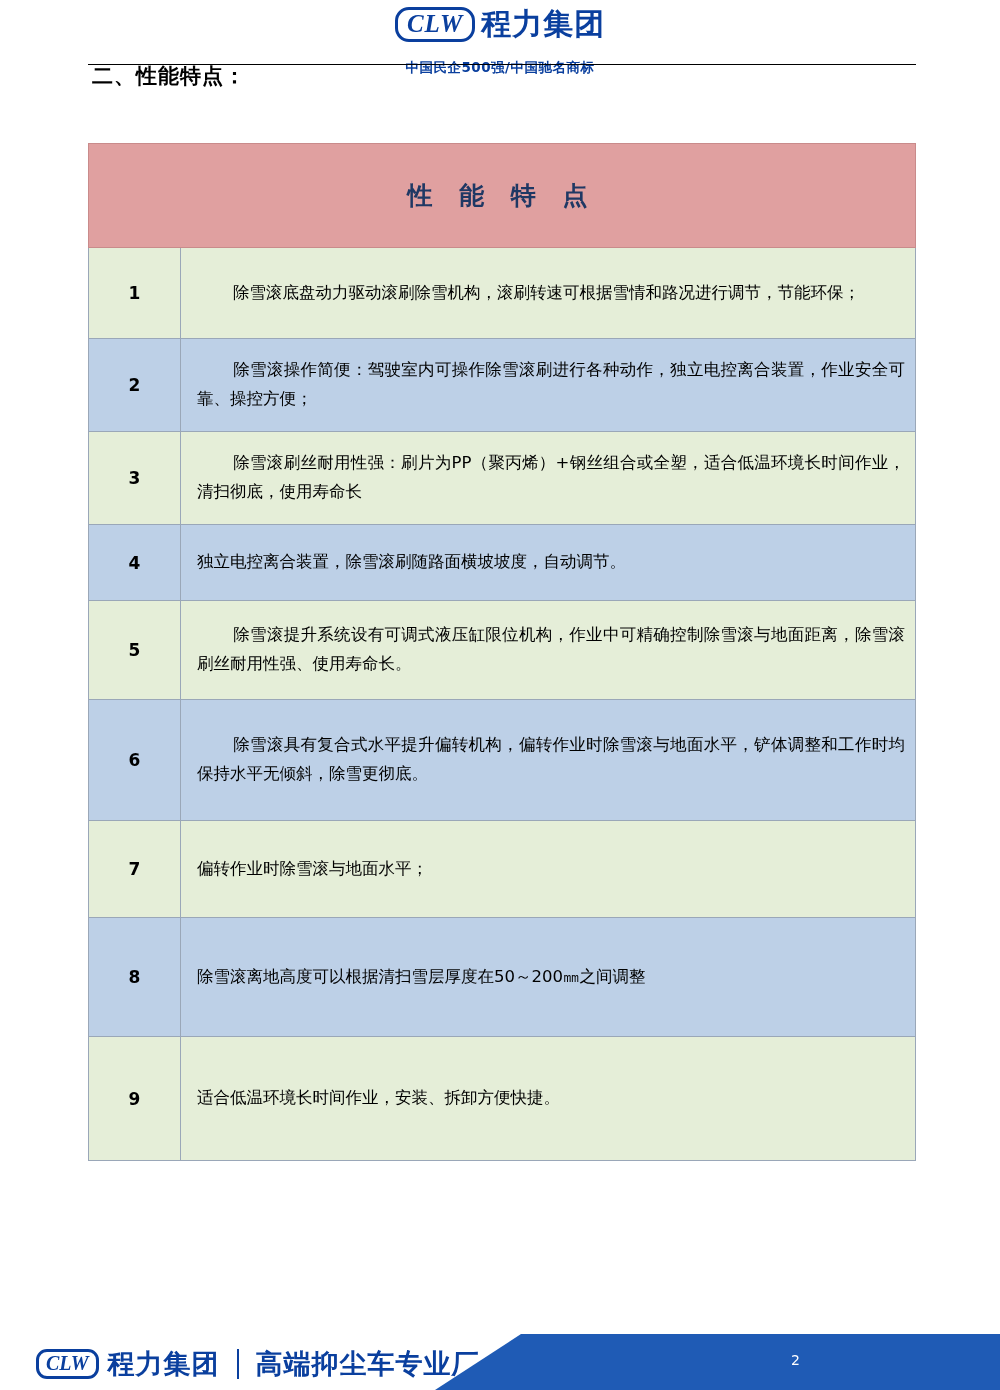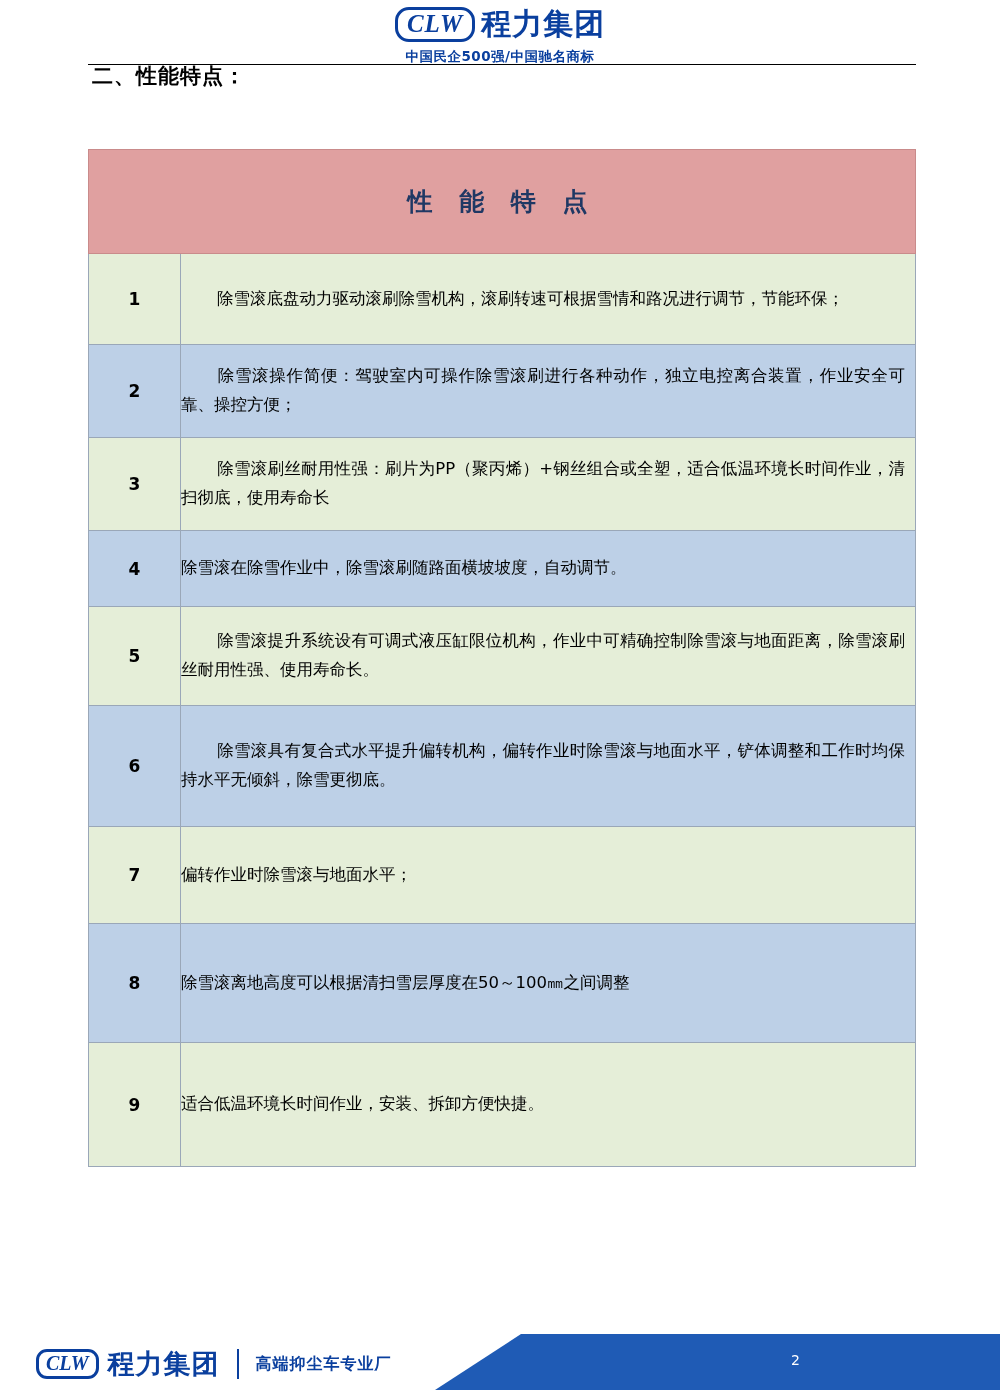--- a/index.html
+++ b/index.html
@@ -50,21 +50,21 @@
     line-height: 1.05;
   }
   .clw-cn {
     font-family: "DejaVu Sans", sans-serif;
     font-weight: bold;
     font-size: 30px;
     color: #0a3f9e;
     letter-spacing: 1px;
   }
   .logo-sub {
-    margin-top: 3px;
+    margin-top: 14px;
     font-family: "DejaVu Sans", sans-serif;
     font-weight: bold;
     font-size: 13.5px;
     color: #0a3f9e;
     letter-spacing: 0.5px;
   }
   .header-rule {
     position: absolute;
     left: 88px;
     top: 64px;
@@ -82,21 +82,21 @@
     font-weight: bold;
     font-size: 21px;
     color: #000000;
     letter-spacing: 1px;
   }
 
   
   .feature-table {
     position: absolute;
     left: 88px;
-    top: 149px;
+    top: 143px;
     width: 828px;
     border-collapse: collapse;
     table-layout: fixed;
   }
   .feature-table td {
     border: 1px solid #9aa7b8;
     vertical-align: middle;
     padding: 0;
   }
   .tbl-head td {
@@ -114,21 +114,21 @@
   }
   td.idx {
     width: 92px;
     text-align: center;
     font-family: "DejaVu Sans", sans-serif;
     font-weight: bold;
     font-size: 17px;
     color: #000000;
   }
   td.desc {
-    padding: 9px 10px 9px 0;
+    padding: 9px 10px 9px 16px;
     font-family: "DejaVu Sans", sans-serif;
     font-size: 16.5px;
     color: #000000;
     line-height: 1.75;
     text-align: justify;
   }
   td.desc .ind {
     display: inline-block;
     width: 36px;
   }
@@ -189,21 +189,21 @@
   }
   .footer-divider {
     width: 2px;
     height: 30px;
     background: #0a3f9e;
     margin: 0 8px;
   }
   .footer-tag {
     font-family: Liberation Serif, serif;
     font-weight: bold;
-    font-size: 16px;
+    font-size: 27px;
     color: #0a3f9e;
     letter-spacing: 1px;
   }
   .page-number {
     position: absolute;
     right: 200px;
     bottom: 22px;
     font-family: "DejaVu Sans", sans-serif;
     font-size: 14px;
     color: #ffffff;
@@ -247,41 +247,41 @@
       <td class="desc"><span class="ind"></span><span>除雪滚操作简便：驾驶室内可操作除雪滚刷进行各种动作，独立电控离合装置，作业安全可靠、操控方便；</span></td>
     </tr>
 
     <tr class="green r3">
       <td class="idx">3</td>
       <td class="desc"><span class="ind"></span><span>除雪滚刷丝耐用性强：刷片为PP（聚丙烯）+钢丝组合或全塑，适合低温环境长时间作业，清扫彻底，使用寿命长</span></td>
     </tr>
 
     <tr class="blue r4">
       <td class="idx">4</td>
-      <td class="desc"><span>除雪滚在除雪作业中，除雪滚刷随路面横坡坡度，自动调节。</span></td>
+      <td class="desc"><span>独立电控离合装置，除雪滚刷随路面横坡坡度，自动调节。</span></td>
     </tr>
 
     <tr class="green r5">
       <td class="idx">5</td>
       <td class="desc"><span class="ind"></span><span>除雪滚提升系统设有可调式液压缸限位机构，作业中可精确控制除雪滚与地面距离，除雪滚刷丝耐用性强、使用寿命长。</span></td>
     </tr>
 
     <tr class="blue r6">
       <td class="idx">6</td>
       <td class="desc"><span class="ind"></span><span>除雪滚具有复合式水平提升偏转机构，偏转作业时除雪滚与地面水平，铲体调整和工作时均保持水平无倾斜，除雪更彻底。</span></td>
     </tr>
 
     <tr class="green r7">
       <td class="idx">7</td>
       <td class="desc"><span>偏转作业时除雪滚与地面水平；</span></td>
     </tr>
 
     <tr class="blue r8">
       <td class="idx">8</td>
-      <td class="desc"><span>除雪滚离地高度可以根据清扫雪层厚度在50～100㎜之间调整</span></td>
+      <td class="desc"><span>除雪滚离地高度可以根据清扫雪层厚度在50～200㎜之间调整</span></td>
     </tr>
 
     <tr class="green r9">
       <td class="idx">9</td>
       <td class="desc"><span>适合低温环境长时间作业，安装、拆卸方便快捷。</span></td>
     </tr>
   </tbody>
 </table>
 
 <div class="footer">

